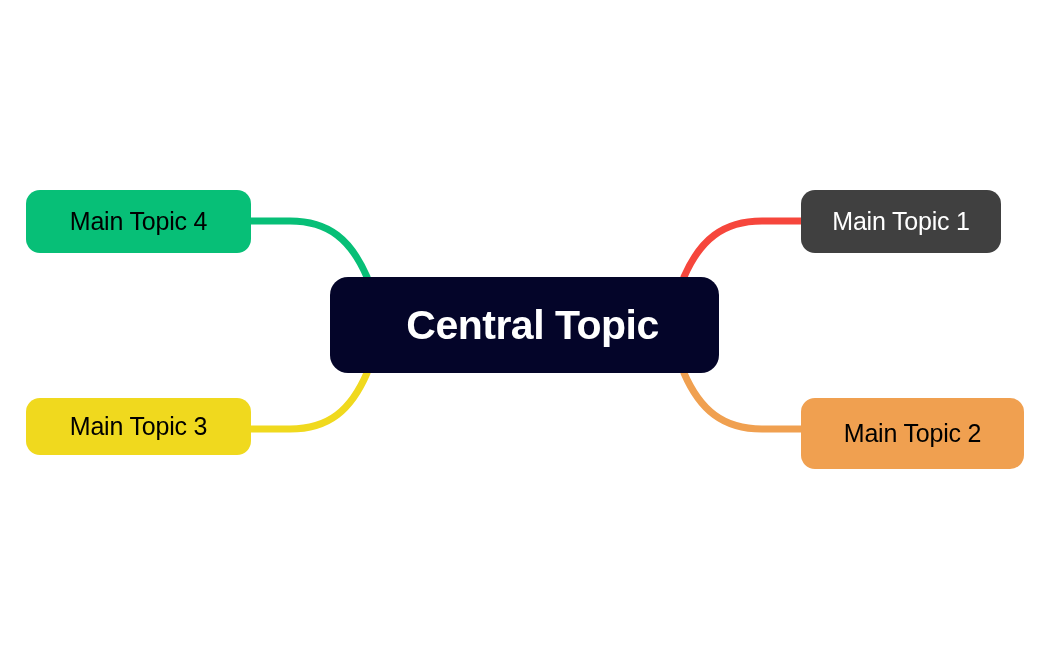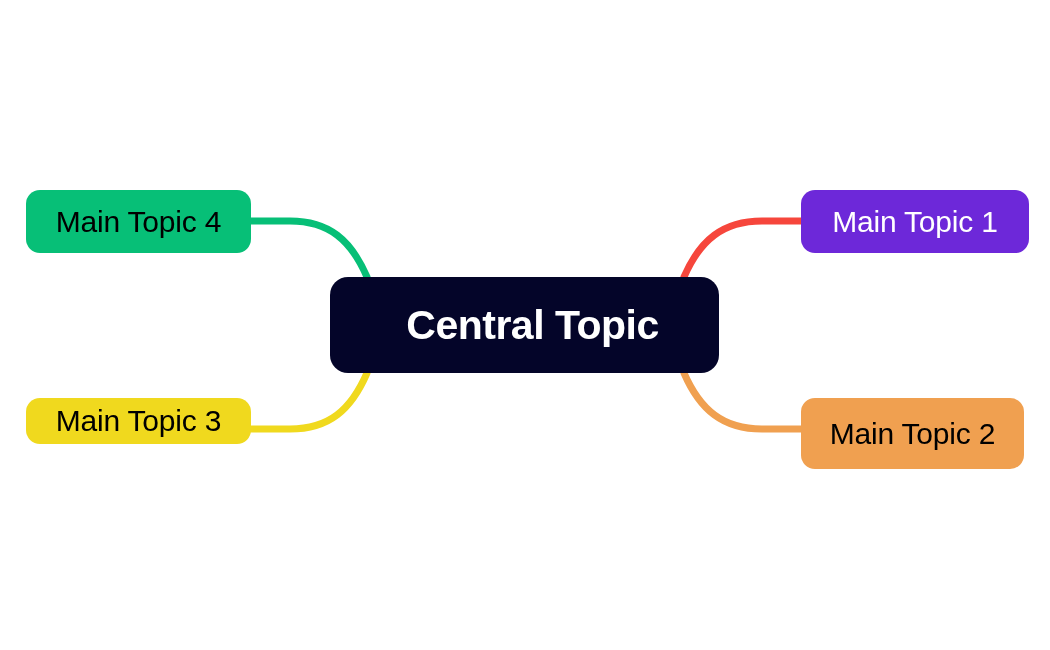--- a/index.html
+++ b/index.html
@@ -35,49 +35,49 @@
     white-space: nowrap;
     letter-spacing: -0.2px;
   }
   .node-central {
     border-radius: 18px;
     font-size: 41px;
     font-weight: 700;
     letter-spacing: -0.5px;
   }
   .node-branch {
-    font-size: 30px;
+    font-size: 25px;
     font-weight: 500;
   }
 </style>
 </head>
 <body>
 
 <div id="canvas" style="background: rgb(255, 255, 255);">
 
   <svg id="connectors" viewBox="0 0 1050 650" xmlns="http://www.w3.org/2000/svg">
     <path fill="none" stroke-linecap="round" d="M 801 221 L 762 221 C 723 221 700 240 684 277" stroke="#f6463c" stroke-width="7"></path>
     <path fill="none" stroke-linecap="round" d="M 801 429 L 762 429 C 723 429 700 410 684 373" stroke="#f0a050" stroke-width="7"></path>
     <path fill="none" stroke-linecap="round" d="M 251 429 L 290 429 C 329 429 351 410 367 373" stroke="#f0d91e" stroke-width="7"></path>
     <path fill="none" stroke-linecap="round" d="M 251 221 L 290 221 C 329 221 351 240 367 277" stroke="#07bf77" stroke-width="7"></path>
   </svg>
 
   <div class="node node-central" style="left: 330px; top: 277px; width: 389px; height: 96px; background: rgb(4, 5, 41); color: rgb(255, 255, 255); padding-left: 16px;">
     <span>Central Topic</span>
   </div>
 
-  <div class="node node-branch" style="left: 801px; top: 190px; width: 228px; height: 63px; background: #6d28d9; color: rgb(255, 255, 255);">
+  <div class="node node-branch" style="left: 801px; top: 190px; width: 200px; height: 63px; background: #404040; color: rgb(255, 255, 255);">
     <span>Main Topic 1</span>
   </div>
 
   <div class="node node-branch" style="left: 801px; top: 398px; width: 223px; height: 71px; background: rgb(240, 160, 80); color: rgb(0, 0, 0);">
     <span>Main Topic 2</span>
   </div>
 
-  <div class="node node-branch" style="left: 26px; top: 398px; width: 225px; height: 46px; background: rgb(240, 217, 30); color: rgb(0, 0, 0);">
+  <div class="node node-branch" style="left: 26px; top: 398px; width: 225px; height: 57px; background: rgb(240, 217, 30); color: rgb(0, 0, 0);">
     <span>Main Topic 3</span>
   </div>
 
   <div class="node node-branch" style="left: 26px; top: 190px; width: 225px; height: 63px; background: rgb(7, 191, 119); color: rgb(0, 0, 0);">
     <span>Main Topic 4</span>
   </div>
 
 </div>
 
 </body></html>

